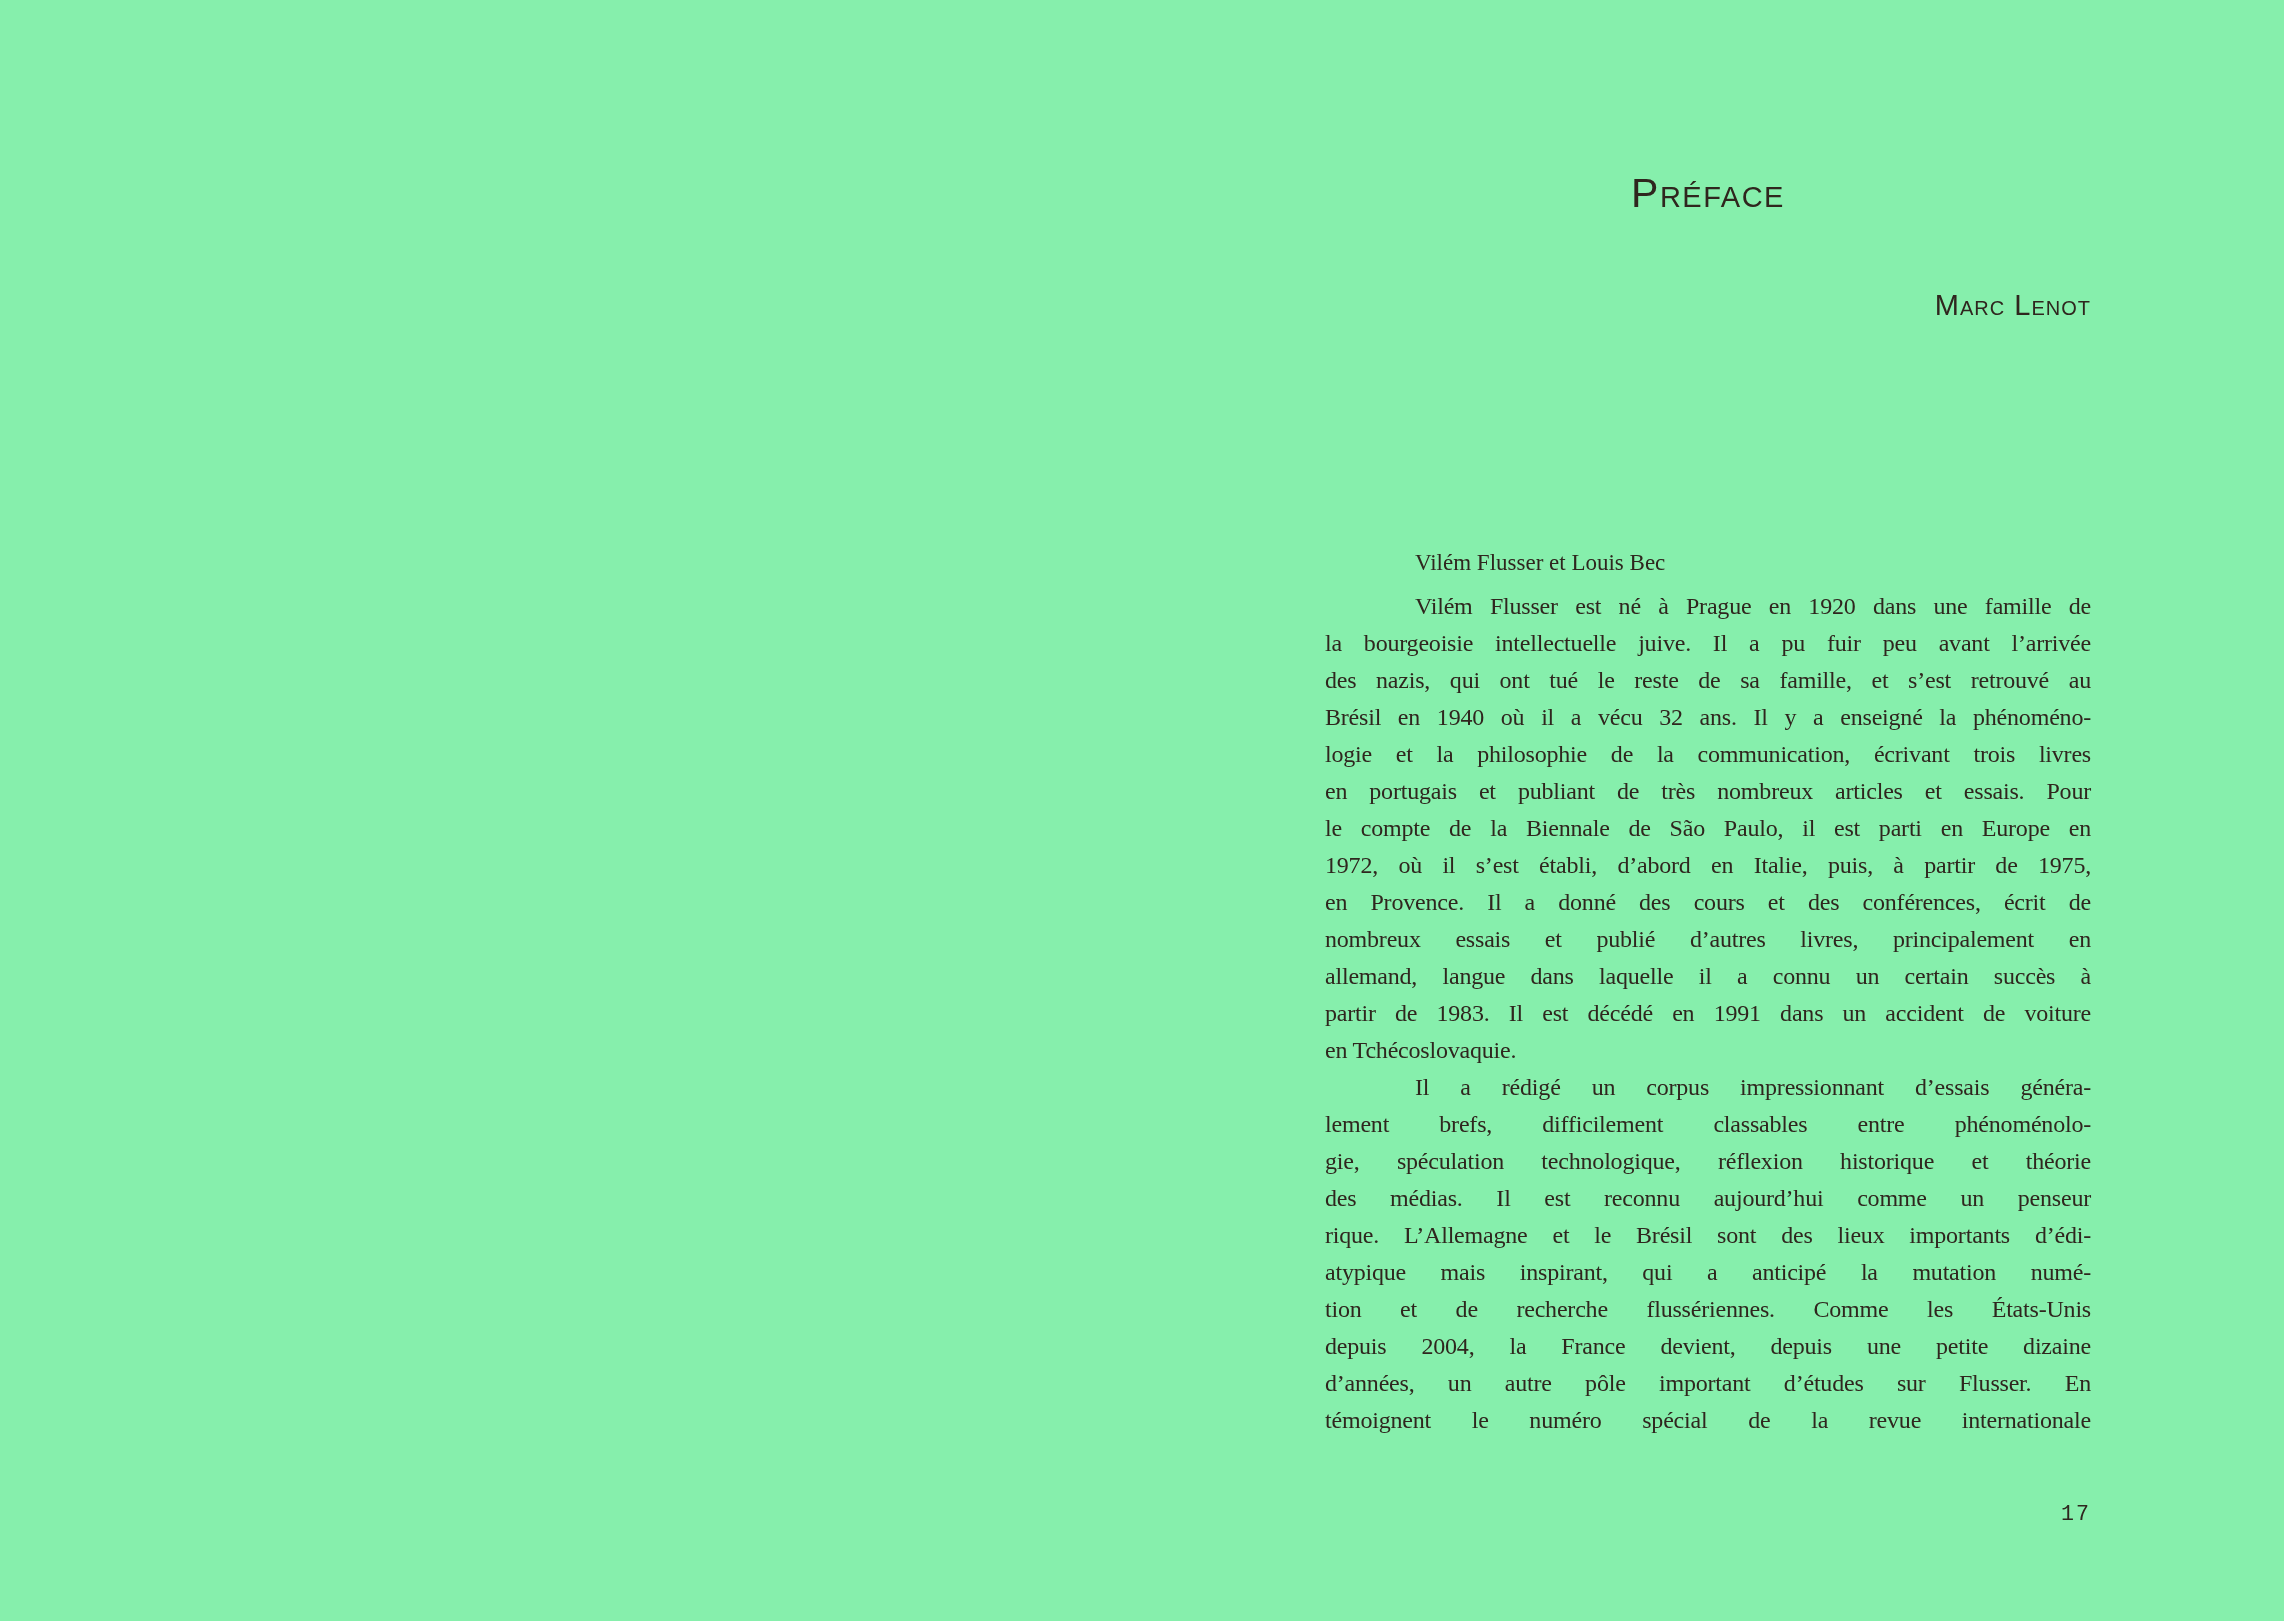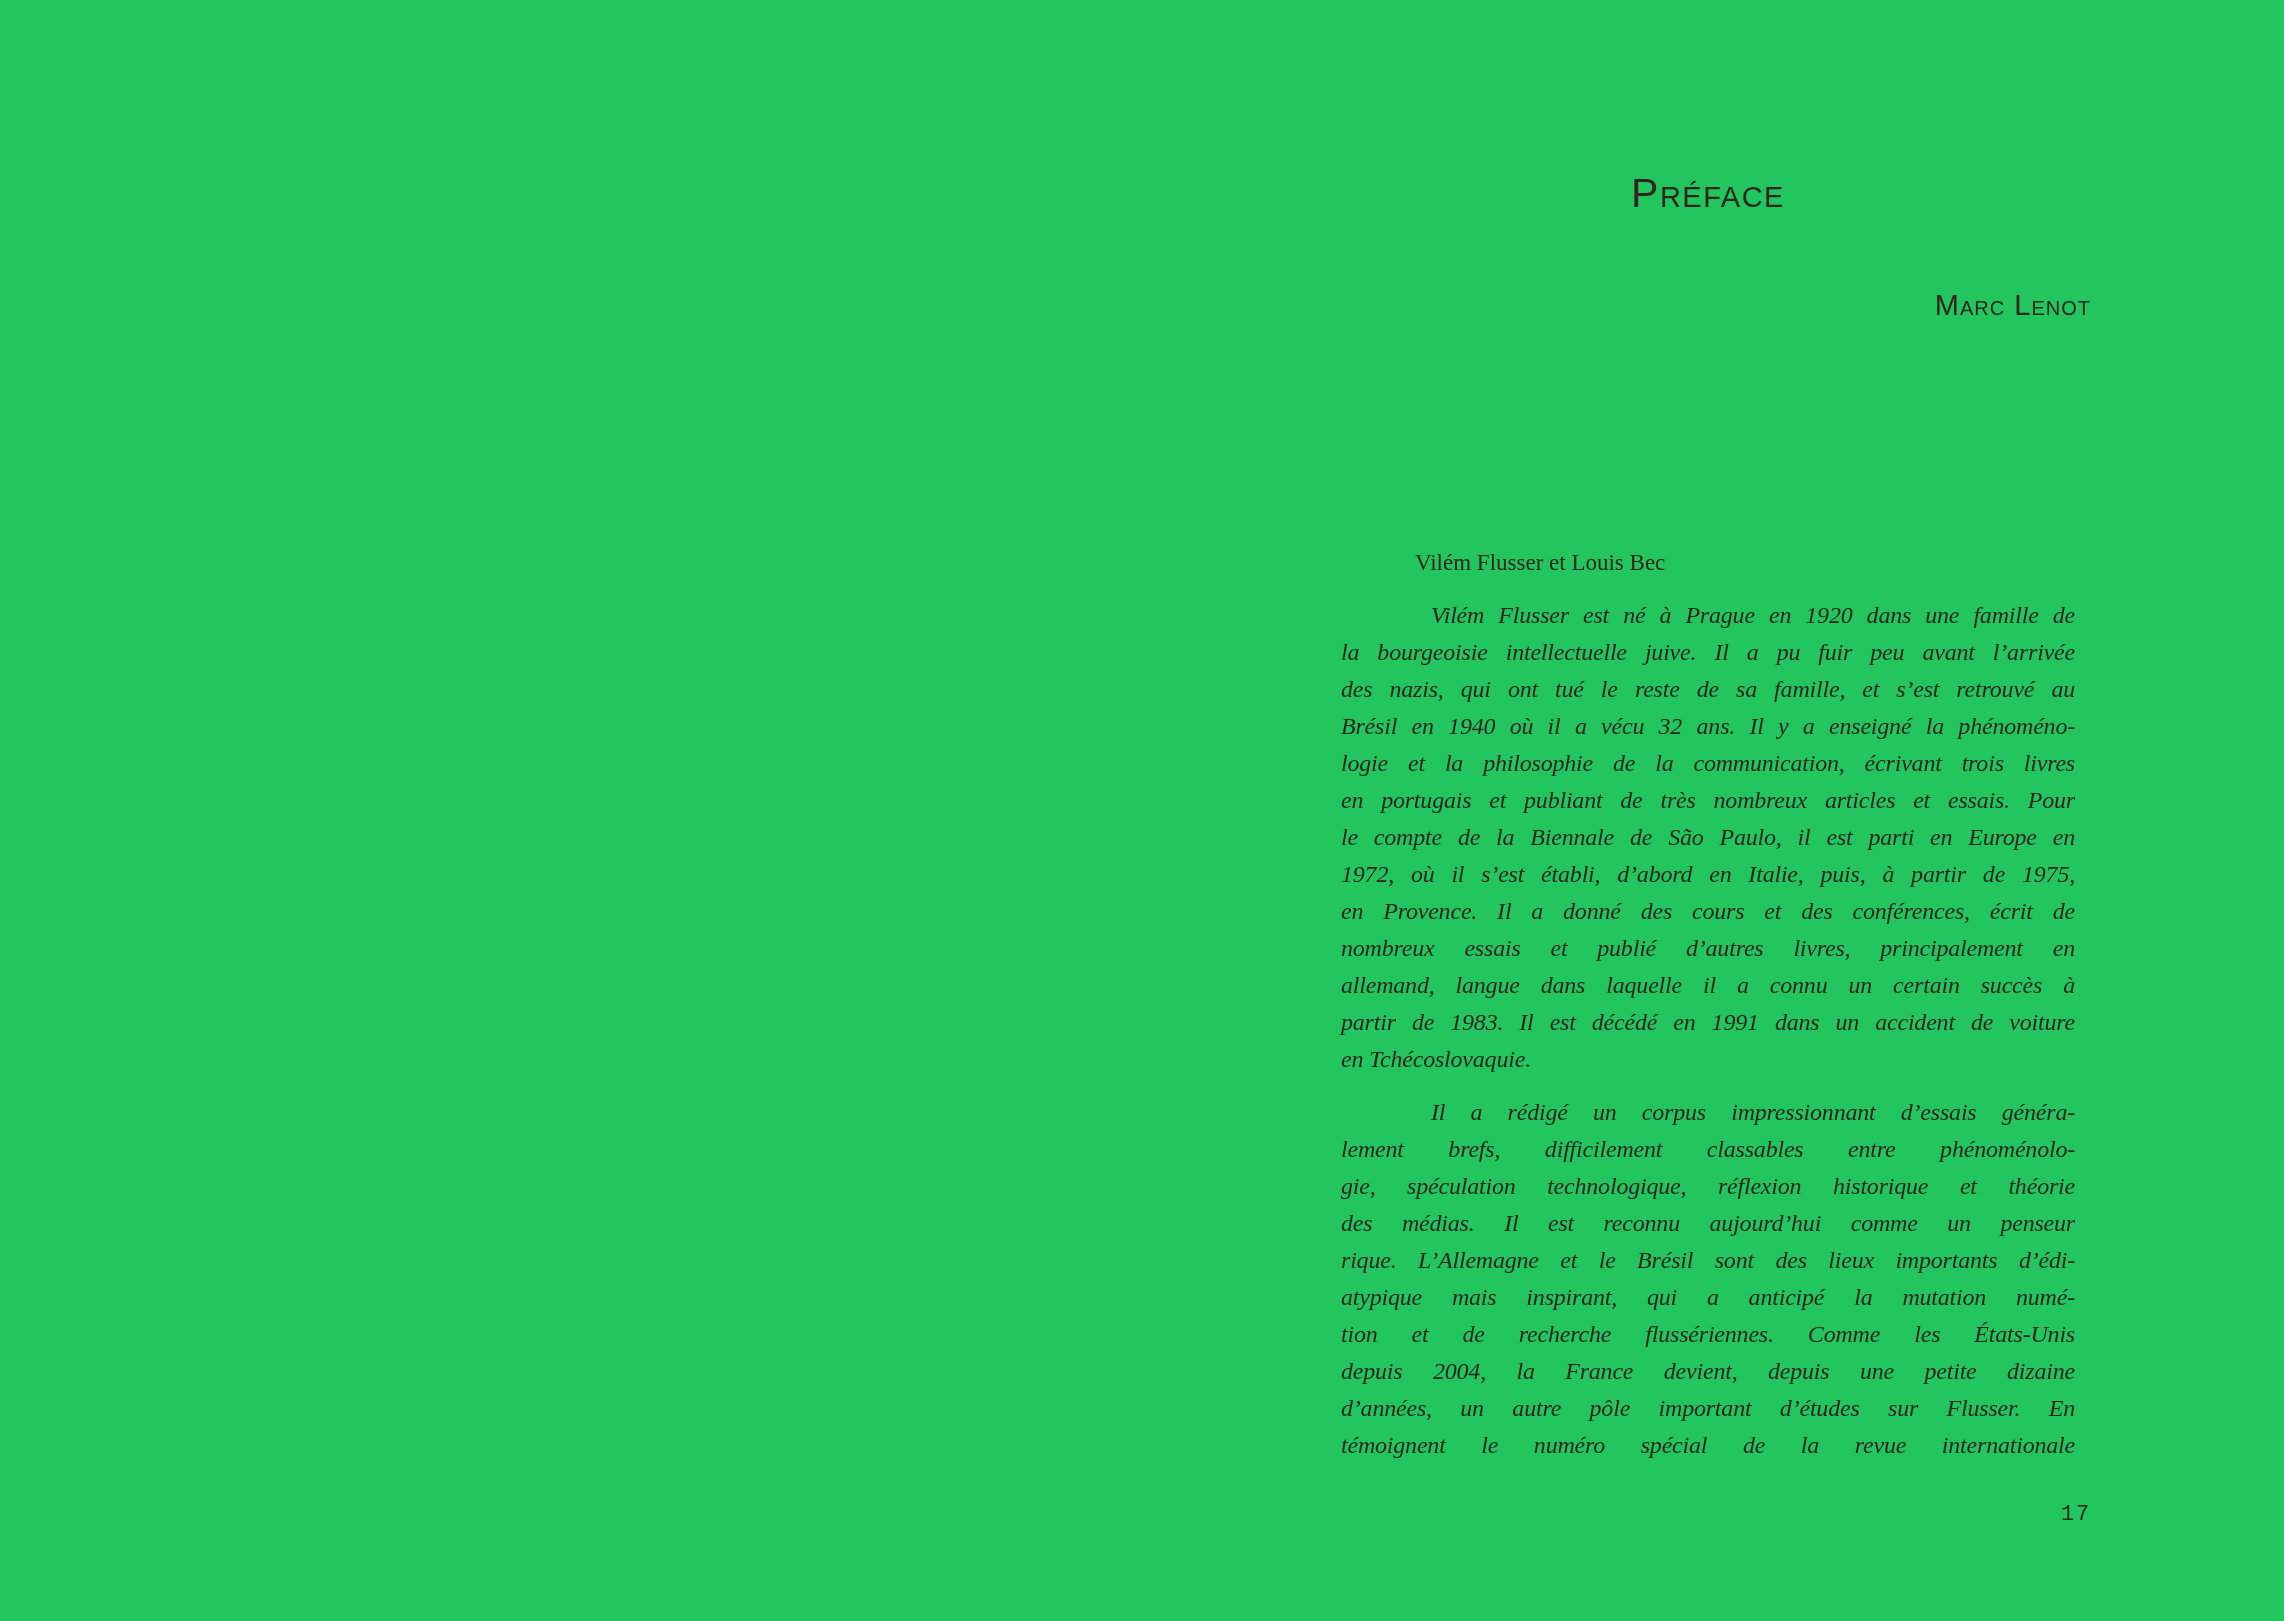--- a/index.html
+++ b/index.html
@@ -10,21 +10,21 @@
     width: 2285px;
     height: 1621px;
     background: #ffffff;
     position: relative;
     overflow: hidden;
     font-family: "Liberation Serif", serif;
   }
   .page {
     position: absolute;
     inset: 0;
-    background: #22c55e;
+    background: #86efac;
   }
   .page-title {
     position: absolute;
     left: 1325px;
     top: 171px;
     width: 766px;
     text-align: center;
     font-family: "Liberation Sans", sans-serif;
     font-variant: small-caps;
     font-size: 41px;
@@ -54,22 +54,21 @@
   }
   .section-heading {
     font-family: Liberation Serif, serif;
     font-size: 23px;
     line-height: 36px;
     text-indent: 90px;
     margin: 0 0 6.9px 0;
     color: #2f261e;
   }
   .para {
-    margin: 16px;
-    font-style: italic;
+    margin: 0;
   }
   .line {
     font-family: "Liberation Serif", serif;
     font-size: 24px;
     line-height: 37px;
     letter-spacing: -0.2px;
     text-align: justify;
     text-align-last: left;
     color: #2f261e;
   }

